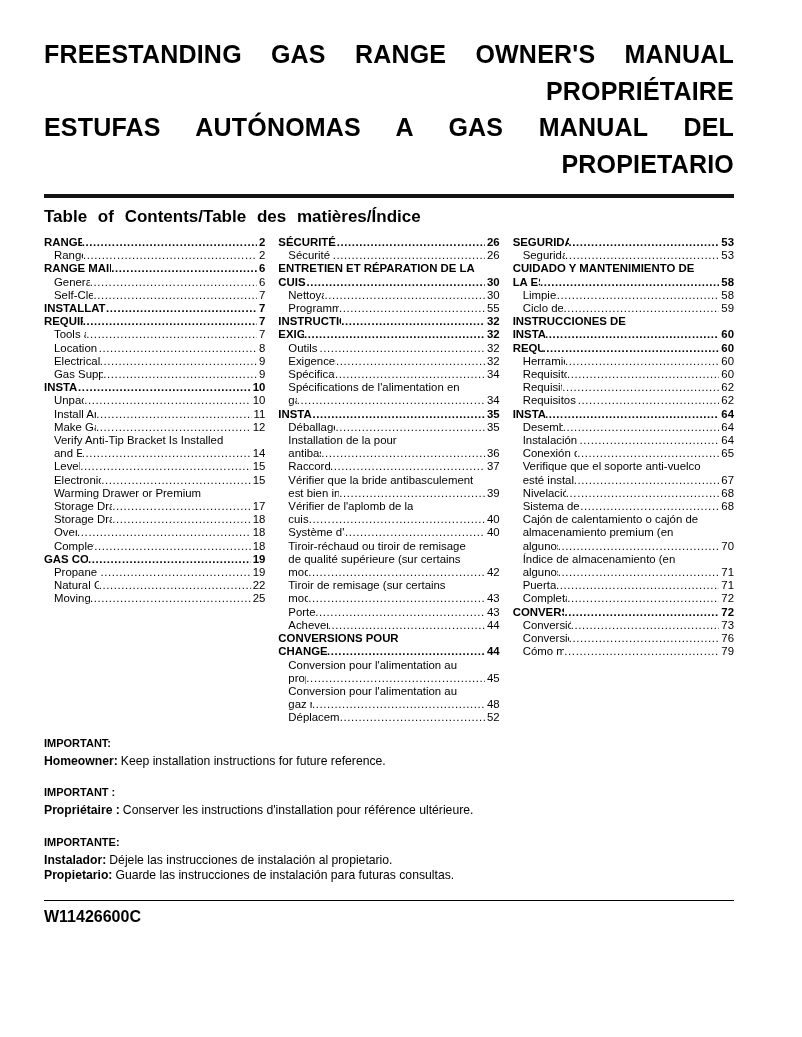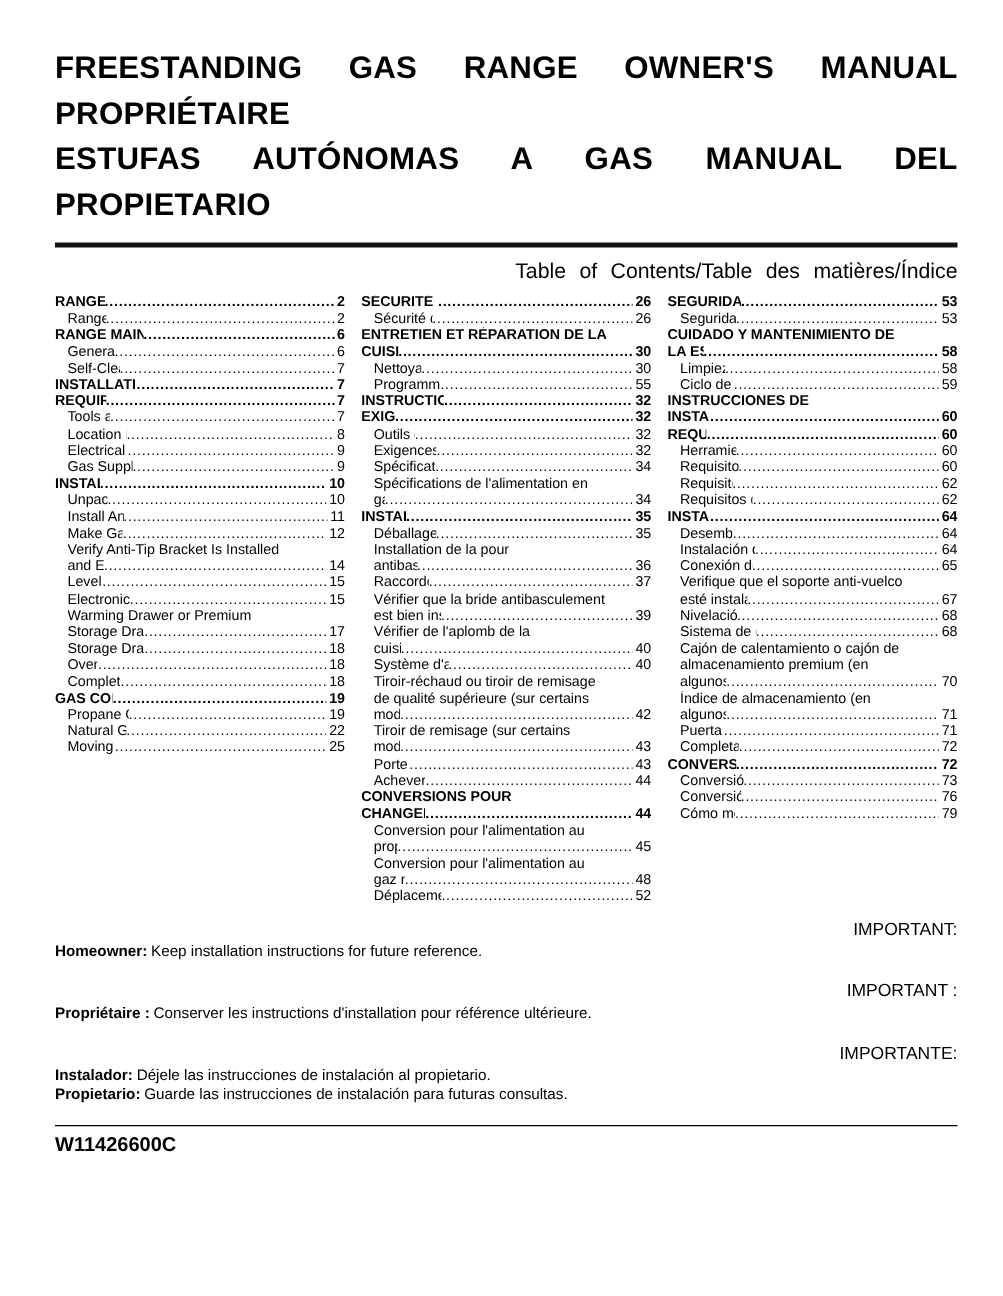--- a/index.html
+++ b/index.html
@@ -3,43 +3,43 @@
 <meta charset="utf-8">
 <style>
   * { box-sizing: border-box; }
   html, body { margin: 0; padding: 0; }
   body {
     width: 802px; height: 1037px;
     background: #ffffff; color: #000;
     font-family: "Liberation Sans", "DejaVu Sans", sans-serif;
     overflow: hidden;
   }
-  .page { padding: 36px 36px 0 44px; }
+  .page { padding: 36px 68px 0 44px; }
 
   
   .title-block { font-weight: 700; font-size: 25px; line-height: 36.5px; letter-spacing: 0.2px; }
   .title-line.stretch { text-align: justify; text-align-last: justify; }
-  .title-line.center  { text-align: left; }
+  .title-line.center  { text-align: right; }
   .title-rule { border: none; border-top: 4px solid #141414; margin: 12px 0 9px 0; }
 
   
-  .toc-heading { text-align: right; font-weight: 400; font-size: 17px; word-spacing: 6px; margin: 2px 0 9px 0; }
+  .toc-heading { text-align: left; font-weight: 700; font-size: 17px; word-spacing: 6px; margin: 2px 0 9px 0; }
   .toc-columns { display: flex; gap: 13px; }
   .toc-col { flex: 1 1 0; min-width: 0; font-size: 11.4px; line-height: 13.2px; }
   .toc-entry { display: flex; align-items: baseline; white-space: nowrap; }
   .toc-entry.b { font-weight: 700; }
   .toc-entry.i { padding-left: 10px; }
   .toc-label { flex: 0 1 auto; overflow: hidden; }
   .toc-dots  { flex: 1 1 auto; overflow: hidden; min-width: 2px; letter-spacing: 0.6px; }
   .toc-page  { flex: 0 0 auto; padding-left: 2px; }
 
   
   .notices { margin-top: 11px; }
   .notice { margin-bottom: 17px; }
-  .notice-heading { font-weight: 400; font-size: 14px; line-height: 15px; margin-bottom: 3px; text-align: right; }
+  .notice-heading { font-weight: 700; font-size: 11px; line-height: 15px; margin-bottom: 3px; }
   .notice-line { font-size: 12.2px; line-height: 14.8px; }
   .notice-lead { font-weight: 700; margin-right: 3px; }
 
   
   .footer-rule { border: none; border-top: 1.5px solid #000; margin: 12px 0 7px 0; }
   .footer-code { font-weight: 700; font-size: 16px; }
 </style>
 </head>
 <body>
 

